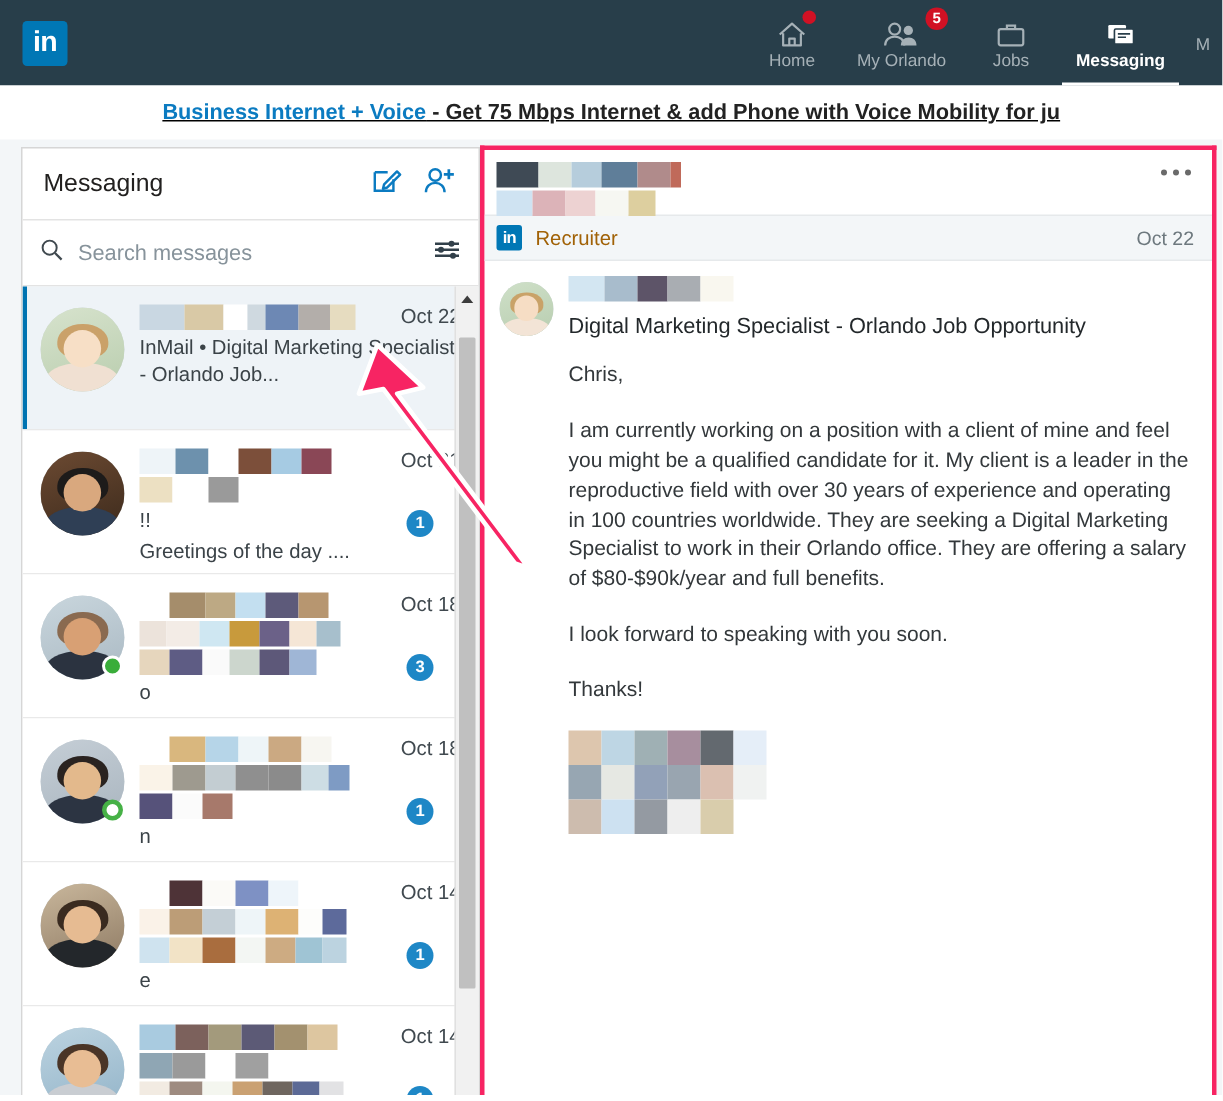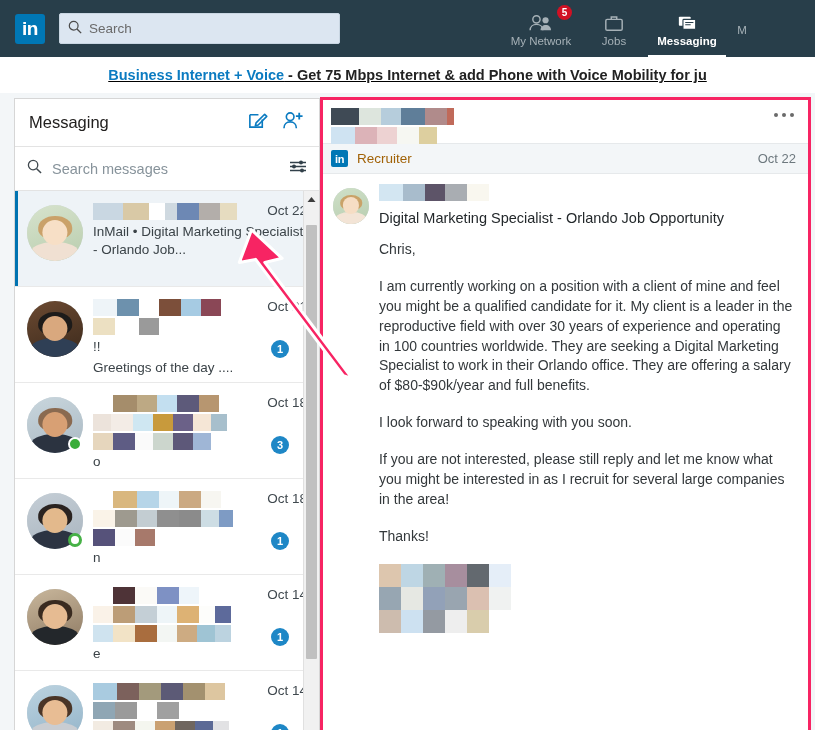--- a/index.html
+++ b/index.html
@@ -208,42 +208,42 @@
 
   .bottomline { position: absolute; left: 0; bottom: 0; width: 815px; height: 4px; background: #fff; }
 </style>
 </head>
 <body>
 
 <div id="app">
 
   <div class="topnav">
     <div class="li-logo">in</div>
-    <div class="searchbox">
-      <span class="mag">
-        <svg width="14" height="14" viewBox="0 0 16 16">
-            <circle cx="6.5" cy="6.5" r="5" fill="none" stroke="#4b4b4b" stroke-width="1.4"></circle>
-            <line x1="10.3" y1="10.3" x2="15" y2="15" stroke="#4b4b4b" stroke-width="1.6"></line>
-          </svg>
-      </span>
-      <input class="search-input" placeholder="Search" style="">
-    </div>
 
     <div class="navitems">
+      <div class="navitem">
+        <span class="nicon">
+          <svg width="22" height="20" viewBox="0 0 24 22">
+              <path d="M3 11 L12 3 L21 11 M5.5 10 V19 H18.5 V10 M10 19 V14 H14 V19" fill="none" stroke="#a6b1b7" stroke-width="1.6" stroke-linejoin="round"></path>
+            </svg>
+        </span>
+        <span class="nlabel">Home</span>
+        <span class="badge-dot tiny"></span>
+      </div>
 
       <div class="navitem wide">
         <span class="nicon">
           <svg width="26" height="20" viewBox="0 0 28 22">
               <circle cx="9" cy="7" r="4" fill="none" stroke="#a6b1b7" stroke-width="1.6"></circle>
               <path d="M2 19 c0-4 3.2-6.5 7-6.5 s7 2.5 7 6.5" fill="none" stroke="#a6b1b7" stroke-width="1.6"></path>
               <circle cx="19" cy="8" r="3.4" fill="#a6b1b7"></circle>
               <path d="M13.5 19 c0-3.6 2.6-5.8 5.8-5.8 s5.7 2.2 5.7 5.8" fill="#a6b1b7"></path>
             </svg>
         </span>
-        <span class="nlabel">My Network</span>
+        <span class="nlabel">My Orlando</span>
         <span class="badge-dot">5</span>
       </div>
 
       <div class="navitem">
         <span class="nicon">
           <svg width="22" height="20" viewBox="0 0 24 22">
               <rect x="3" y="7" width="18" height="12" rx="1.5" fill="none" stroke="#a6b1b7" stroke-width="1.6"></rect>
               <path d="M9 7 V4.5 h6 V7" fill="none" stroke="#a6b1b7" stroke-width="1.6"></path>
             </svg>
         </span>
@@ -584,21 +584,20 @@
               <span class="rb" style="width: 22px; background: rgb(168, 188, 204);"></span>
               <span class="rb" style="width: 20px; background: rgb(93, 84, 104);"></span>
               <span class="rb" style="width: 22px; background: rgb(169, 173, 178);"></span>
               <span class="rb" style="width: 22px; background: rgb(249, 247, 239);"></span>
             </div>
           <div class="msg-subject">Digital Marketing Specialist - Orlando Job Opportunity</div>
           <div id="paras">
               <p class="para">Chris,</p>
               <p class="para">I am currently working on a position with a client of mine and feel you might be a qualified candidate for it. My client is a leader in the reproductive field with over 30 years of experience and operating in 100 countries worldwide. They are seeking a Digital Marketing Specialist to work in their Orlando office. They are offering a salary of $80-$90k/year and full benefits.</p>
               <p class="para">I look forward to speaking with you soon.</p>
-              <p class="para">If you are not interested, please still reply and let me know what you might be interested in as I recruit for several large companies in the area!</p>
               <p class="para">Thanks!</p>
             </div>
           <div class="sig" id="sig">
               <div class="srow">
                 <span class="sb" style="width: 22px; background: rgb(221, 198, 174);"></span>
                 <span class="sb" style="width: 22px; background: rgb(190, 214, 228);"></span>
                 <span class="sb" style="width: 22px; background: rgb(159, 176, 180);"></span>
                 <span class="sb" style="width: 22px; background: rgb(167, 142, 158);"></span>
                 <span class="sb" style="width: 22px; background: rgb(99, 105, 111);"></span>
                 <span class="sb" style="width: 22px; background: rgb(229, 238, 248);"></span>

